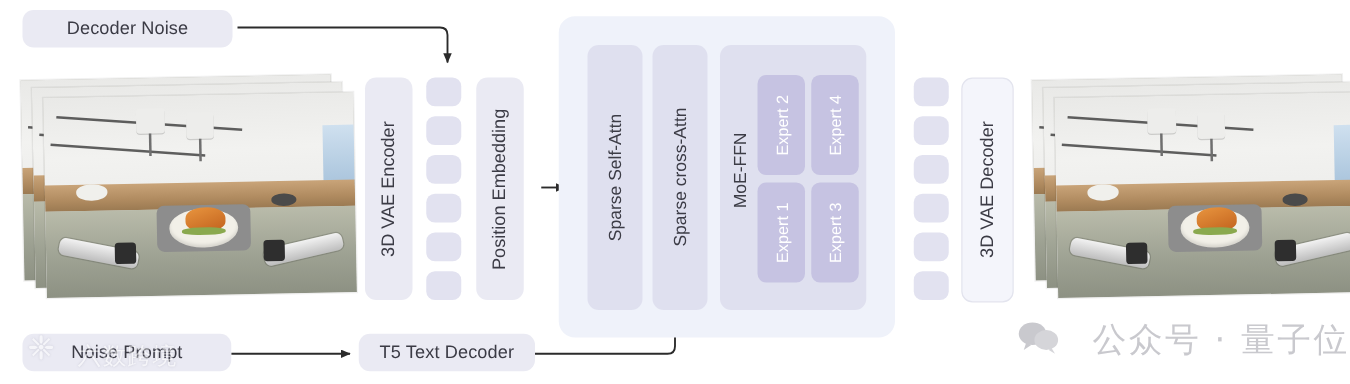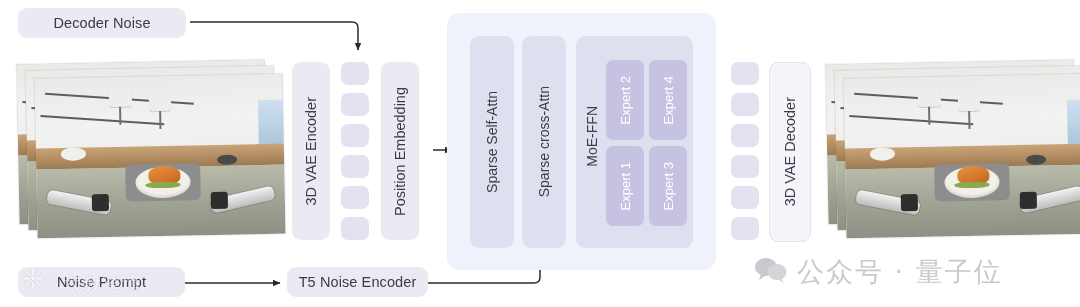--- a/index.html
+++ b/index.html
@@ -90,22 +90,22 @@
   #watermark-left{left:20px;top:258px;width:170px;height:46px;opacity:.55;}
   #watermark-left .wm-logo{
     position:absolute;left:2px;top:6px;font-size:26px;color:#ffffff;
     font-family:"DejaVu Sans",sans-serif;text-shadow:0 0 2px rgba(120,120,140,.5);
   }
   #watermark-left .wm-cn{
     position:absolute;left:42px;top:14px;font-size:19px;color:#ffffff;
     letter-spacing:1px;text-shadow:0 0 2px rgba(120,120,140,.55);
     font-family:"DejaVu Sans",sans-serif;
   }
-  #watermark-right{left:754px;top:252px;height:40px;display:flex;
-    align-items:center;gap:9px;color:#c9c9ce;}
+  #watermark-right{left:814px;top:252px;height:40px;display:flex;
+    align-items:center;gap:26px;color:#c9c9ce;}
   #watermark-right .wm-cn2{font-size:27px;letter-spacing:2px;
     font-family:"DejaVu Sans",sans-serif;color:#c9c9ce;}
 </style>
 </head>
 <body>
 
 <svg class="wires" viewBox="0 0 1080 307">
   <defs>
     <marker id="ah" markerWidth="9" markerHeight="9" refX="7.4" refY="3.4" orient="auto" markerUnits="userSpaceOnUse">
       <path d="M0,0 L8,3.4 L0,6.8 z" fill="#2b2b2b"></path>
@@ -332,21 +332,21 @@
       <div class="joint" style="left:70%;top:73%;width:7%;height:11%;"></div>
     </div>
   </div>
 </div>
 
 <div class="pill abs" id="text-prompt" style="left:18px;top:267px;width:167px;height:30px;">
   <span>Noise Prompt</span>
 </div>
 
 <div class="pill abs" id="t5-text-encoder" style="left:287px;top:267px;width:141px;height:30px;">
-  <span>T5 Noise Encoder</span>
+  <span>T5 Text Decoder</span>
 </div>
 
 <div class="abs" id="watermark-left">
   <span class="wm-logo">❈</span>
   <span class="wm-cn">六数跨境</span>
 </div>
 
 <div class="abs" id="watermark-right">
   <span style="display:inline-block;">
     <svg width="34" height="28" viewBox="0 0 34 28" aria-hidden="true">

